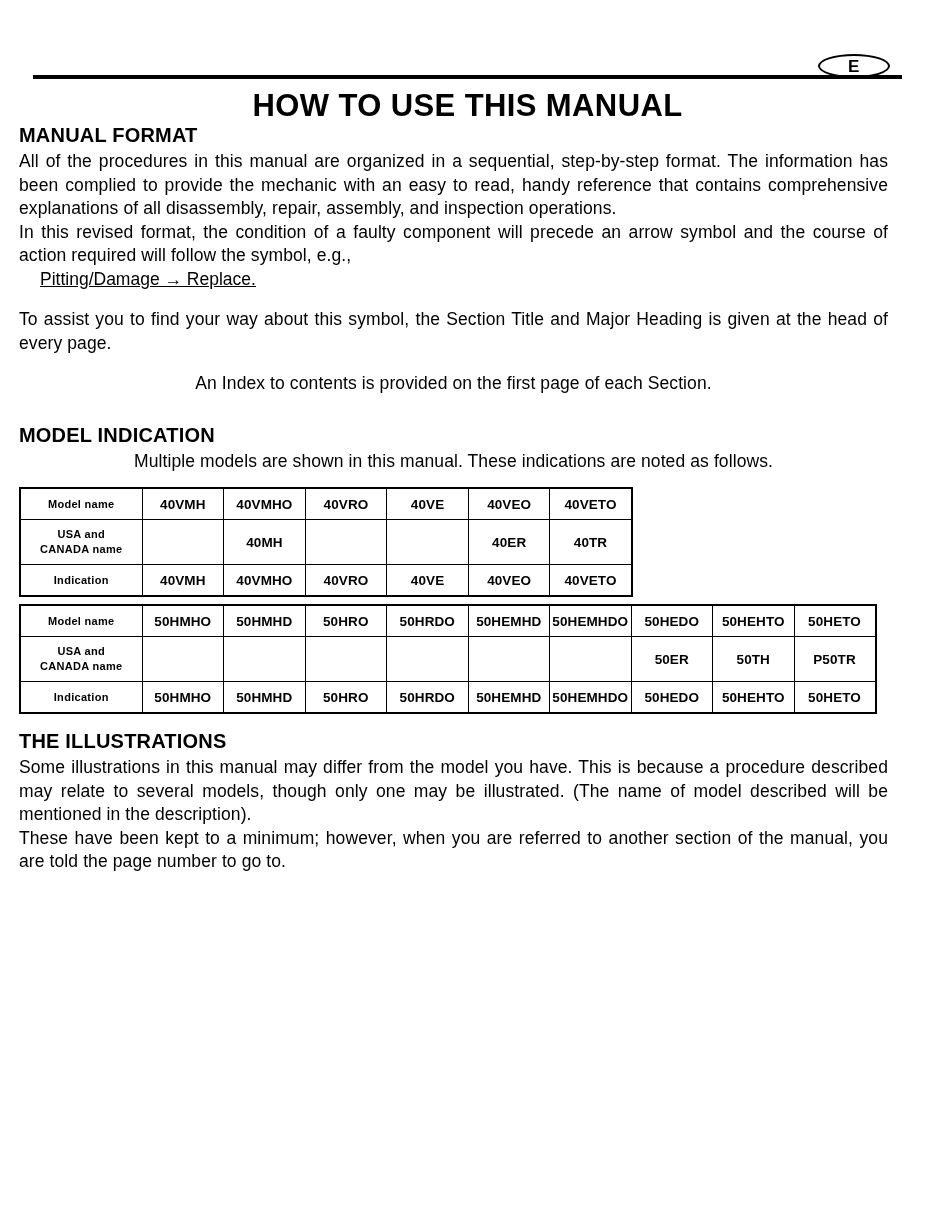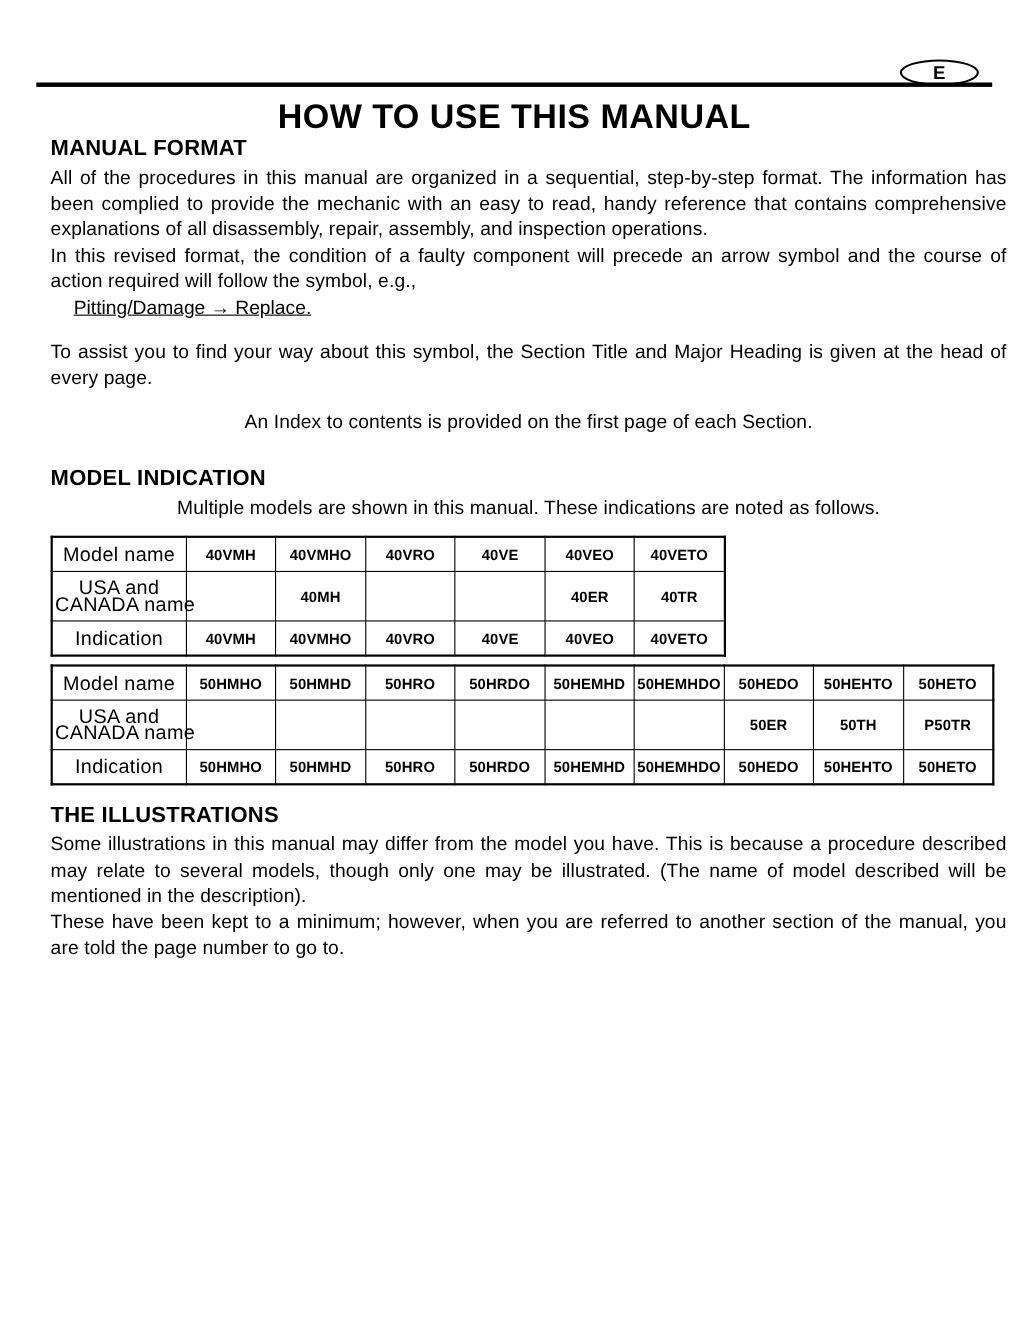--- a/index.html
+++ b/index.html
@@ -61,21 +61,21 @@
     top: 88px;
     text-align: center;
     font-size: 31px;
     font-weight: bold;
     letter-spacing: 0.4px;
   }
 
   
   .content {
     position: absolute;
-    left: 46px;
+    left: 19px;
     top: 124px;
     width: 869px;
   }
 
   h2.section-head {
     font-size: 20px;
     font-weight: bold;
     margin: 0 0 3px 0;
     letter-spacing: 0.2px;
     line-height: 1.15;
@@ -124,22 +124,22 @@
     vertical-align: middle;
     font-size: 13.5px;
     font-weight: bold;
     height: 22px;
     padding: 4px 2px;
     line-height: 15px;
     white-space: nowrap;
     letter-spacing: 0.1px;
   }
   table.model-table td.rowlabel {
-    font-weight: normal;
-    font-size: 18px;
+    font-weight: bold;
+    font-size: 11px;
     letter-spacing: 0.3px;
   }
   table.model-table tr.tall td { height: 36px; }
   .t1 { width: 612px; }
   .t2 { width: 856px; }
   .t1 col.lab { width: 122px; }
   .t1 col.c   { width: 81.6px; }
   .t2 col.lab { width: 122px; }
   .t2 col.c   { width: 81.5px; }
 </style>

